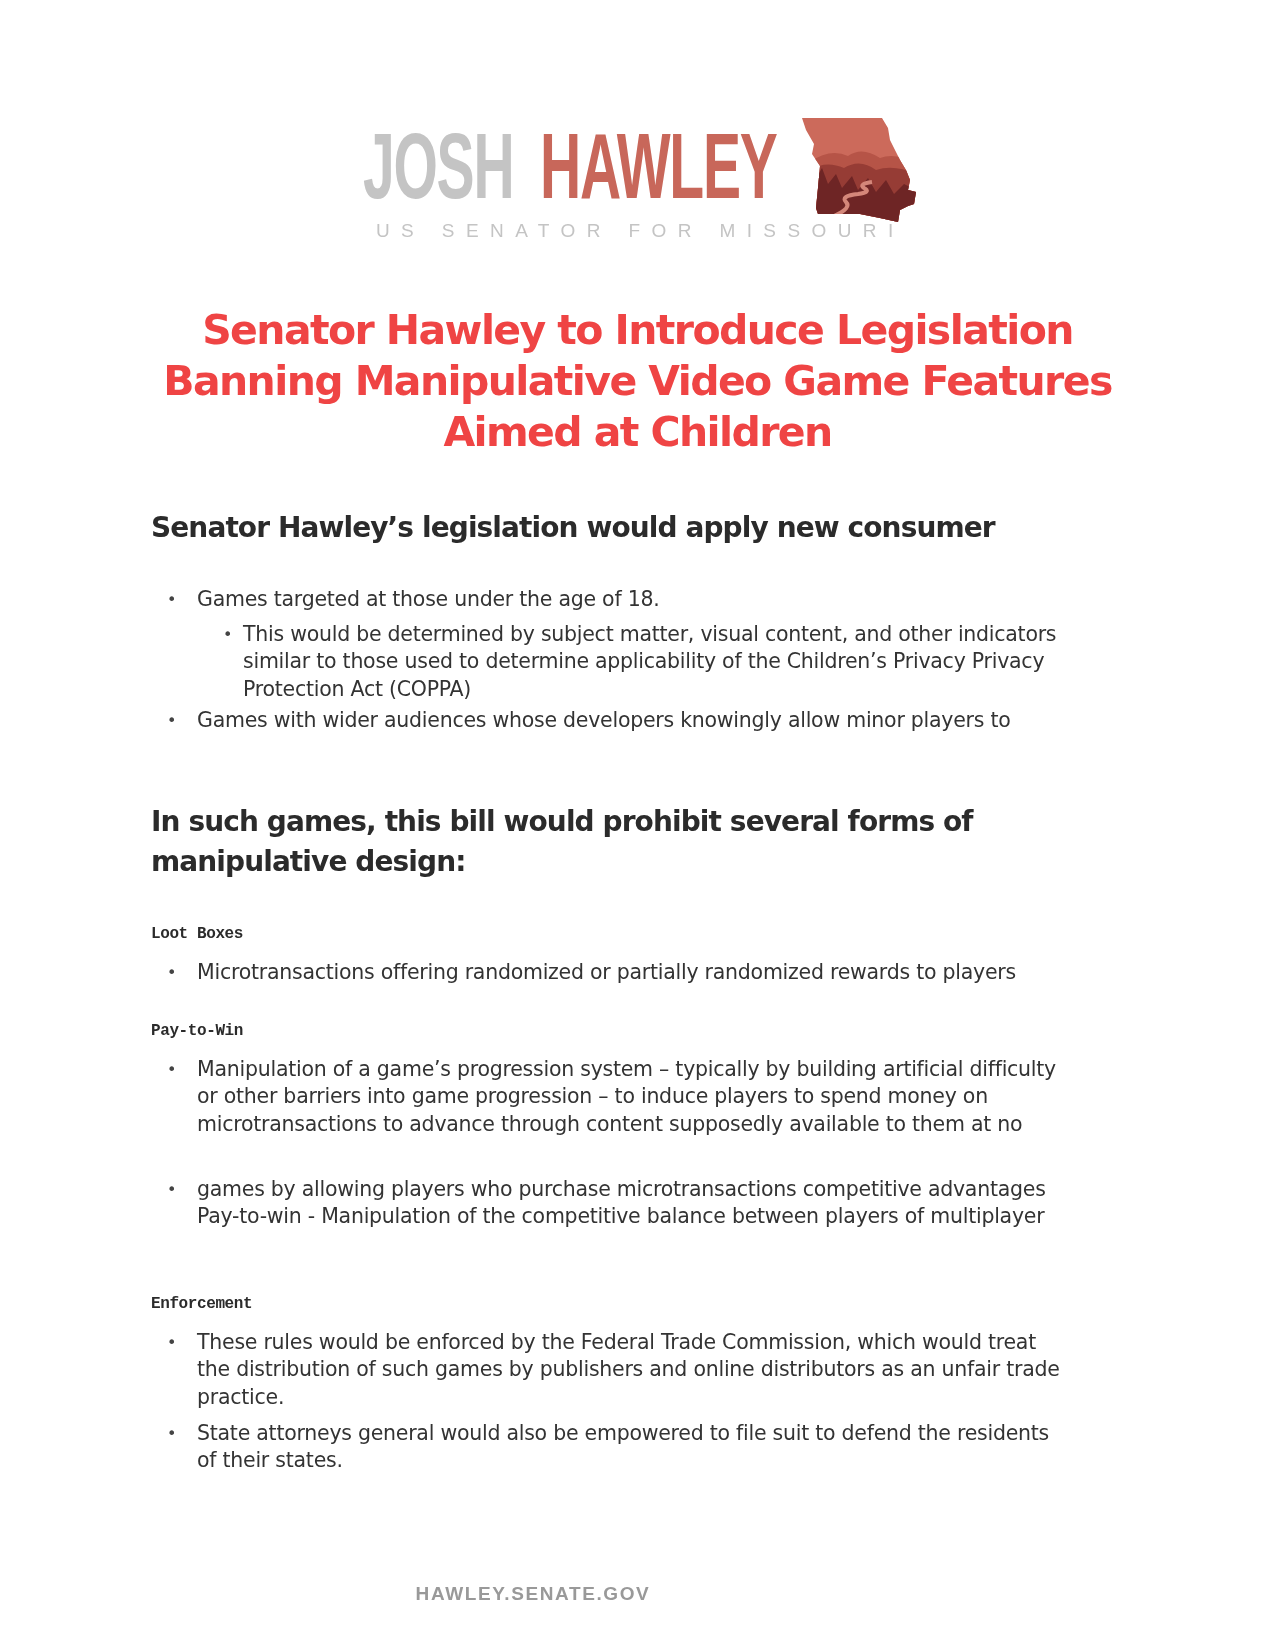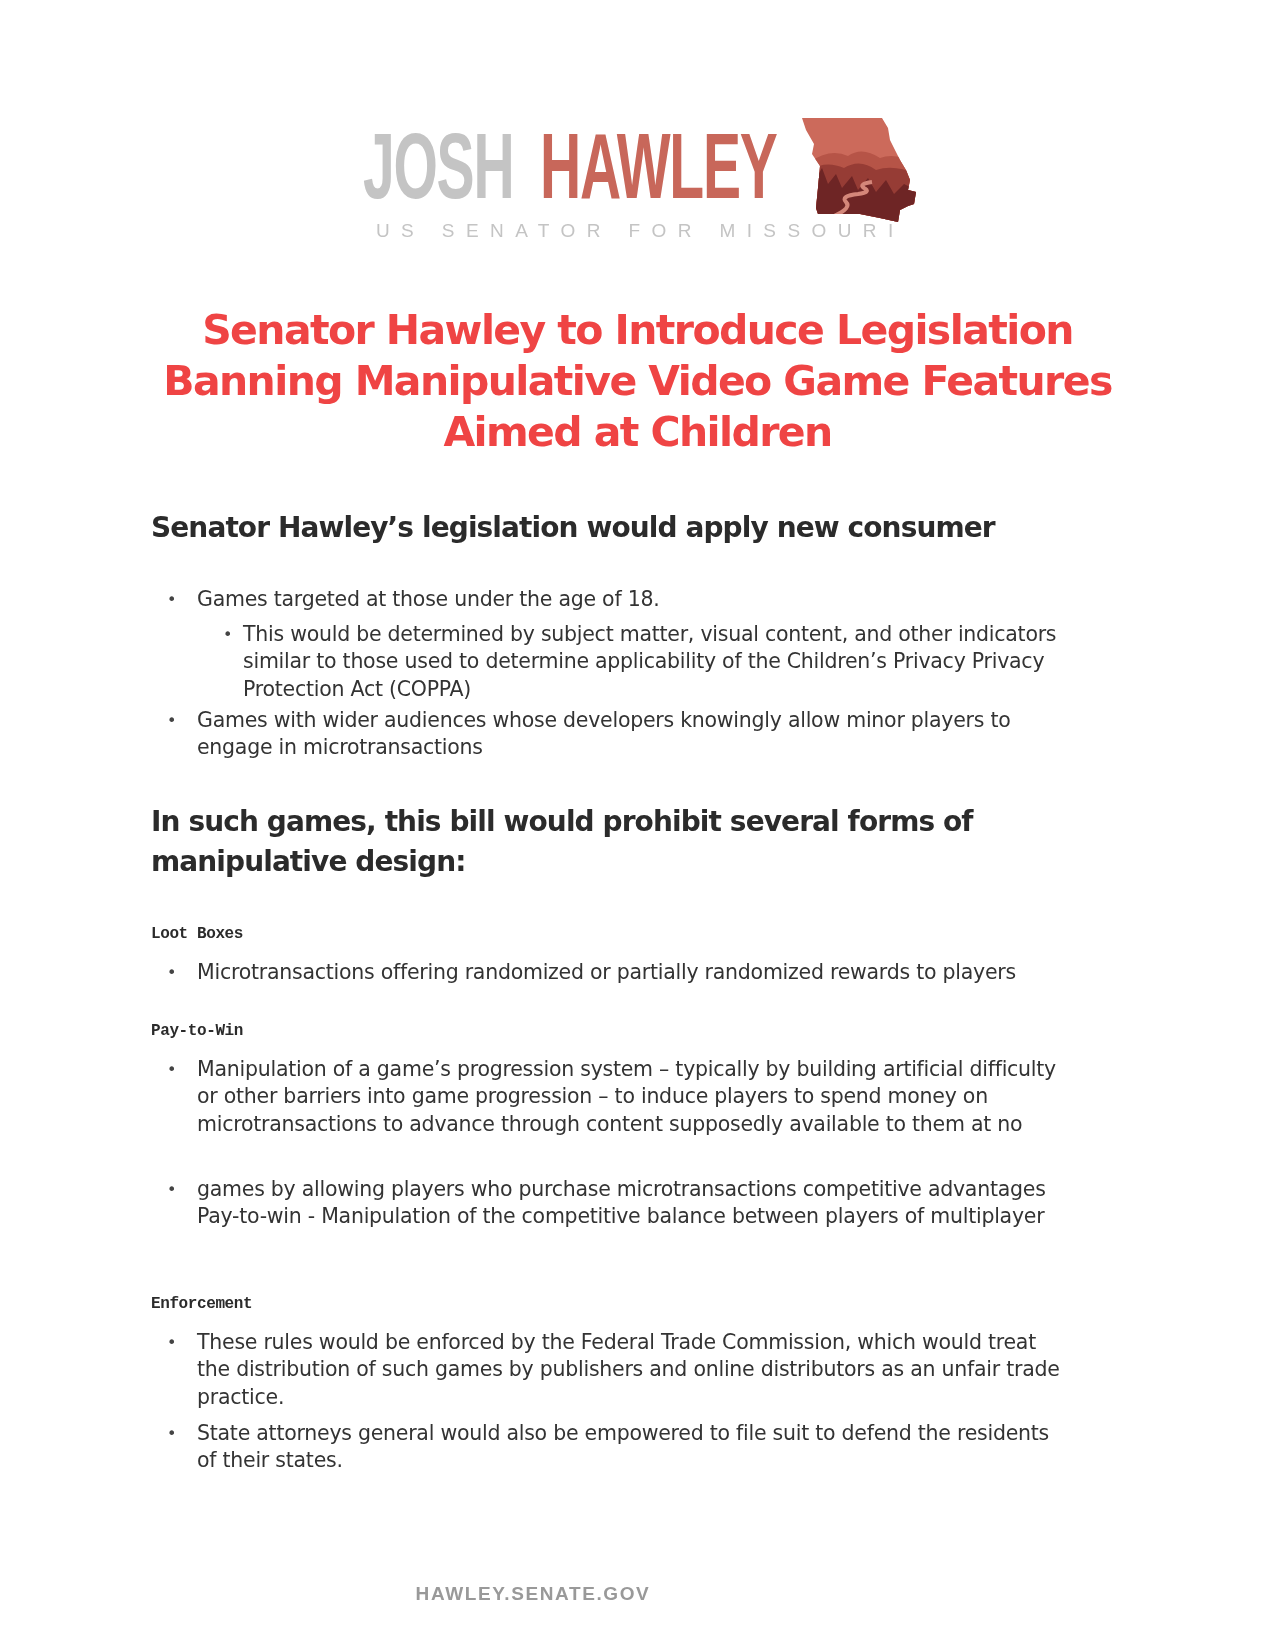--- a/index.html
+++ b/index.html
@@ -84,21 +84,20 @@
   <span class="txt">
     <span class="line">This would be determined by subject matter, visual content, and other indicators</span>
     <span class="line">similar to those used to determine applicability of the Children’s Privacy Privacy</span>
     <span class="line">Protection Act (COPPA)</span>
   </span>
 </div>
 <div class="bullet" style="top:707px;">
   <span class="dot">•</span>
   <span class="txt">
     <span class="line">Games with wider audiences whose developers knowingly allow minor players to</span>
-    <span class="line">engage in microtransactions</span>
   </span>
 </div>
 
 <div class="h2" style="top:802px;">
   <span class="line">In such games, this bill would prohibit several forms of</span>
   <span class="line">manipulative design:</span>
 </div>
 
 <div class="h3" style="top:919px;">Loot Boxes</div>
 <div class="bullet" style="top:959px;">

